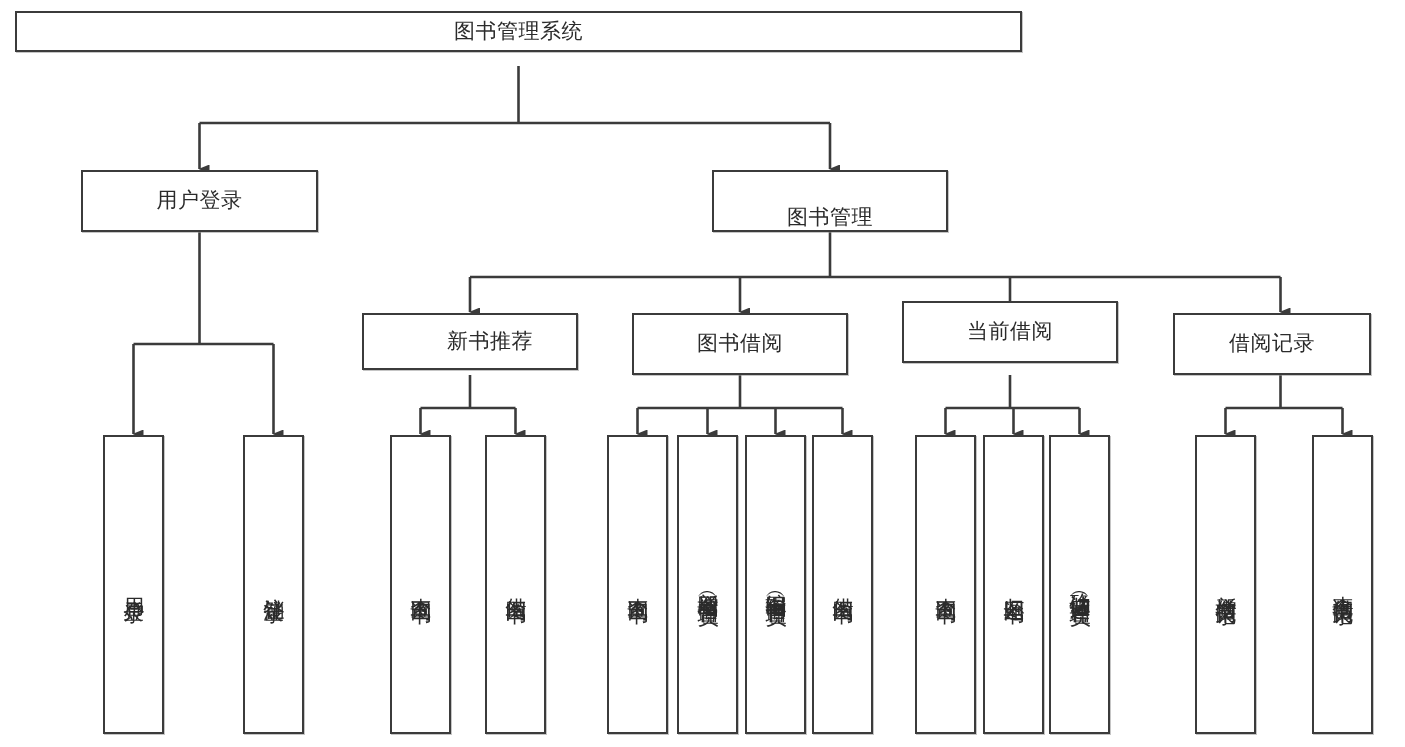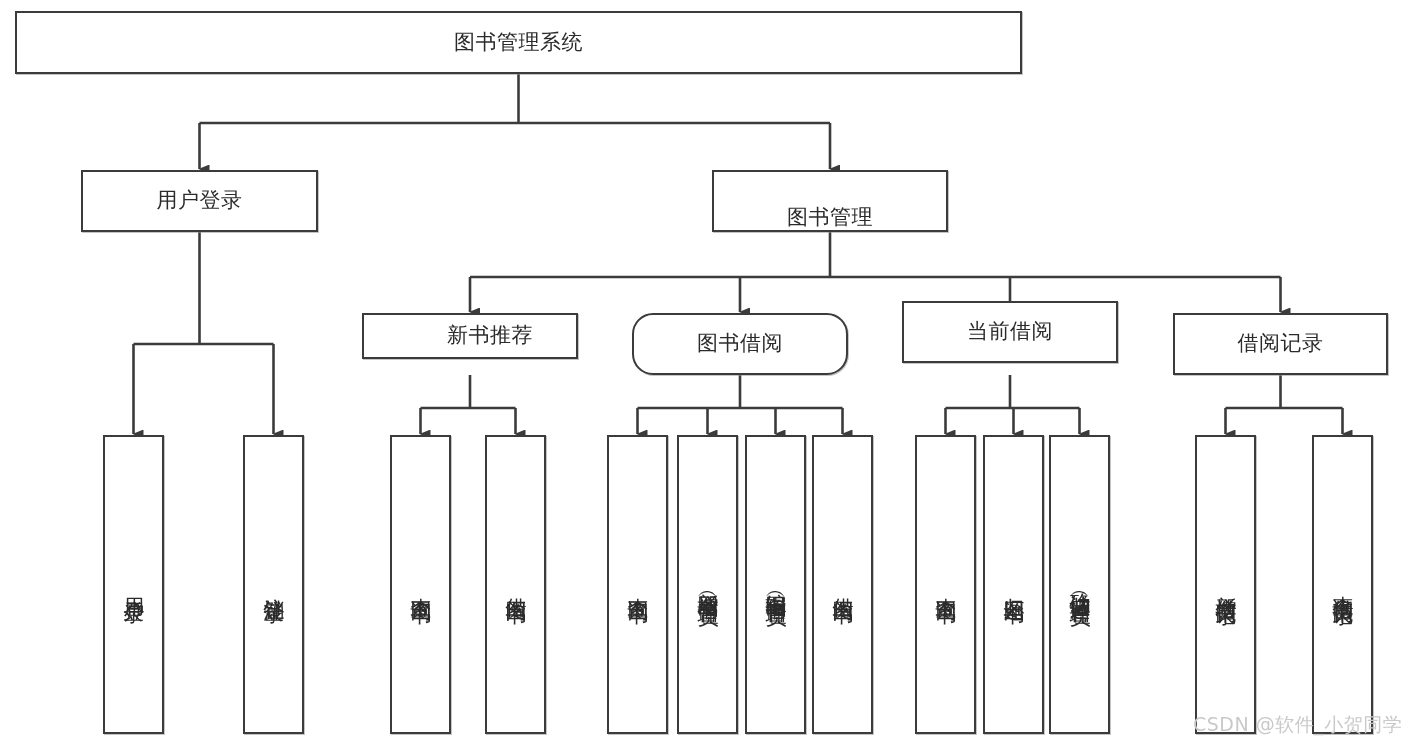--- a/index.html
+++ b/index.html
@@ -110,39 +110,39 @@
         <line x1="1013.5" y1="408" x2="1013.5" y2="434" marker-end="url(#arrowhead)"></line>
         <line x1="1079.5" y1="408" x2="1079.5" y2="434" marker-end="url(#arrowhead)"></line>
         <line x1="1280.5" y1="375" x2="1280.5" y2="408"></line>
         <line x1="1225.5" y1="408" x2="1342.5" y2="408"></line>
         <line x1="1225.5" y1="408" x2="1225.5" y2="434" marker-end="url(#arrowhead)"></line>
         <line x1="1342.5" y1="408" x2="1342.5" y2="434" marker-end="url(#arrowhead)"></line>
       </g>
   </svg>
 
   <div id="node-layer">
-      <div class="node horizontal" style="left: 15px; top: 11px; width: 1007px; height: 63px;">
+      <div class="node horizontal" style="left: 15px; top: 11px; width: 1007px; height: 41px;">
         <span class="node-label">图书管理系统</span>
       </div>
       <div class="node horizontal" style="left: 81px; top: 170px; width: 237px; height: 62px;">
         <span class="node-label">用户登录</span>
       </div>
       <div class="node horizontal" style="left: 712px; top: 170px; width: 236px; height: 62px; align-items: flex-end;">
         <span class="node-label">图书管理</span>
       </div>
-      <div class="node horizontal" style="left: 362px; top: 313px; width: 216px; height: 46px; padding-left: 40px;">
+      <div class="node horizontal" style="left: 362px; top: 313px; width: 216px; height: 57px; padding-left: 40px;">
         <span class="node-label">新书推荐</span>
       </div>
-      <div class="node horizontal" style="left: 632px; top: 313px; width: 216px; height: 62px; border-radius: 21px;">
+      <div class="node horizontal" style="left: 632px; top: 313px; width: 216px; height: 62px;">
         <span class="node-label">图书借阅</span>
       </div>
       <div class="node horizontal" style="left: 902px; top: 301px; width: 216px; height: 62px;">
         <span class="node-label">当前借阅</span>
       </div>
-      <div class="node horizontal" style="left: 1173px; top: 313px; width: 215px; height: 62px;">
+      <div class="node horizontal" style="left: 1173px; top: 313px; width: 198px; height: 62px;">
         <span class="node-label">借阅记录</span>
       </div>
       <div class="node vertical" style="left: 103px; top: 435px; width: 61px; height: 299px;">
         <span class="node-label">用户登录</span>
       </div>
       <div class="node vertical" style="left: 243px; top: 435px; width: 61px; height: 299px;">
         <span class="node-label">注销登录</span>
       </div>
       <div class="node vertical" style="left: 390px; top: 435px; width: 61px; height: 299px;">
         <span class="node-label">查询图书</span>
@@ -172,15 +172,14 @@
         <span class="node-label">确认归还（管理员）</span>
       </div>
       <div class="node vertical" style="left: 1195px; top: 435px; width: 61px; height: 299px;">
         <span class="node-label">新增借阅记录</span>
       </div>
       <div class="node vertical" style="left: 1312px; top: 435px; width: 61px; height: 299px;">
         <span class="node-label">查询借阅记录</span>
       </div>
     </div>
 
-  <div class="watermark" style="left: 1193px; top: 712px;">CSDN @软件_小贺同学</div>
 
 </div>
 
 </body></html>

